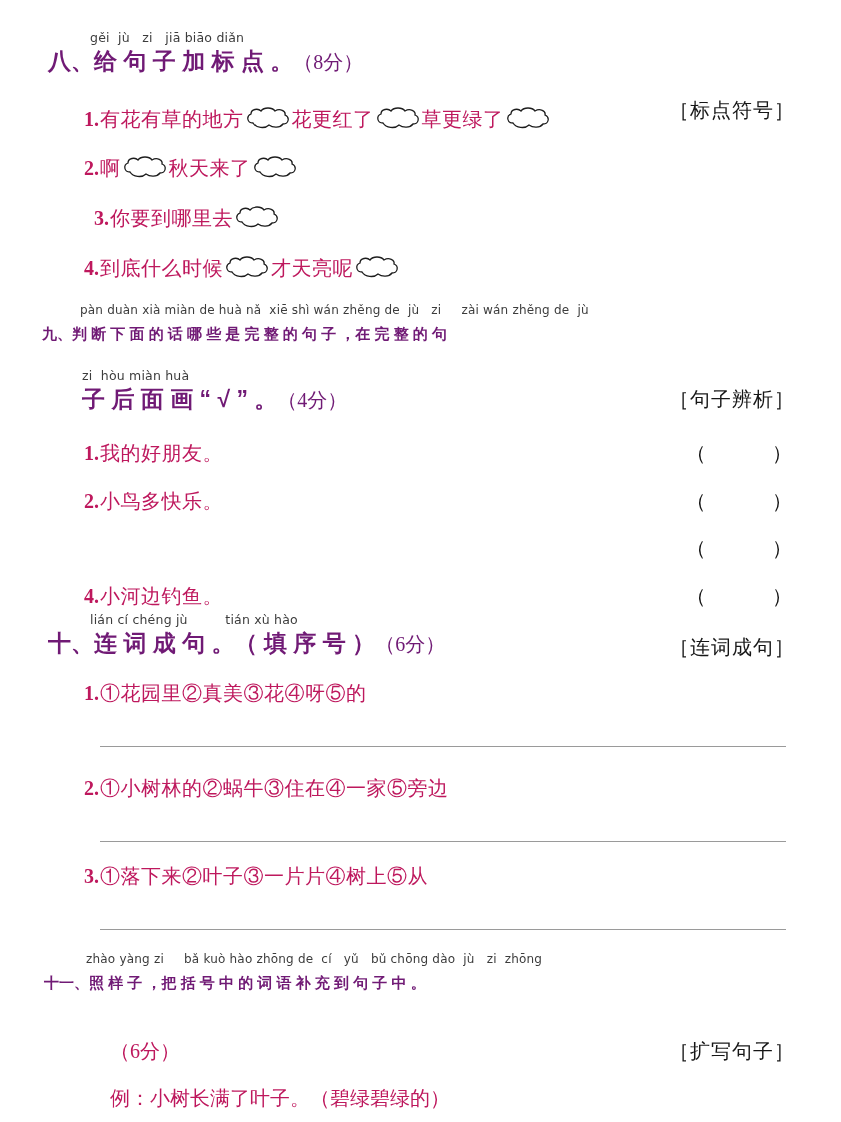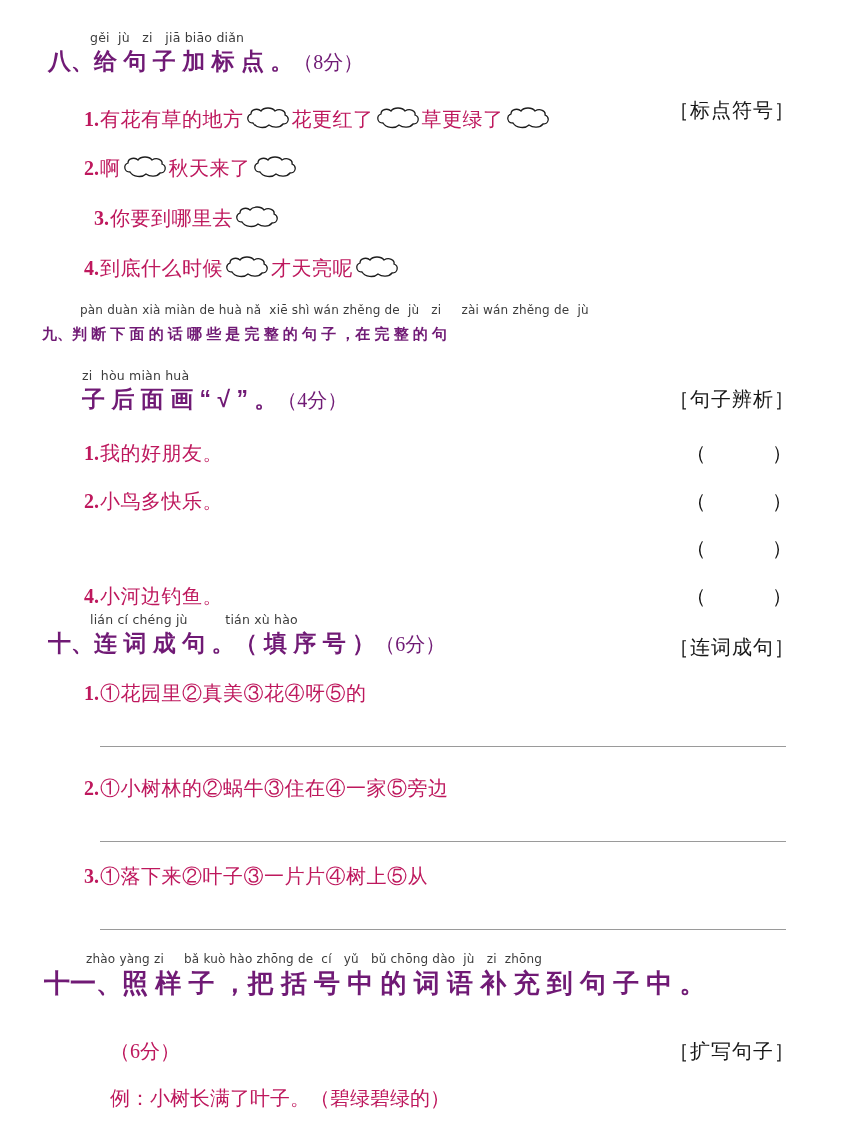--- a/index.html
+++ b/index.html
@@ -217,21 +217,21 @@
 
   <div class="q" style="left:84px; top:775px;"><span class="qn">2.</span><span class="opts">①小树林的</span><span class="gap"></span><span class="opts">②蜗牛</span><span class="gap"></span><span class="opts">③住在</span><span class="gap"></span><span class="opts">④一家</span><span class="gap"></span><span class="opts">⑤旁边</span></div>
   <div class="ruleline" style="top:841px;"></div>
 
   <div class="q" style="left:84px; top:863px;"><span class="qn">3.</span><span class="opts">①落下来</span><span class="gap"></span><span class="opts">②叶子</span><span class="gap"></span><span class="opts">③一片片</span><span class="gap"></span><span class="opts">④树上</span><span class="gap"></span><span class="opts">⑤从</span></div>
   <div class="ruleline" style="top:929px;"></div>
 
   <div class="section" style="top:952px;">
     <div class="sec-head" style="padding-left:44px;">
       <div class="pinyin-row" style="margin-left:42px; font-size:12px;">zhào yàng zi     bǎ kuò hào zhōng de  cí   yǔ   bǔ chōng dào  jù   zi  zhōng</div>
-      <div class="han-row" style="font-size:26px;">十一、照 样 子 ，把 括 号 中 的 词 语 补 充 到 句 子 中 。</div>
+      <div class="han-row" style="font-size:15px;">十一、照 样 子 ，把 括 号 中 的 词 语 补 充 到 句 子 中 。</div>
     </div>
   </div>
 
   <div class="q" style="left:110px; top:1038px;"><span class="score">（6分）</span></div>
   <div class="tag" style="top:1038px;">［扩写句子］</div>
 
   <div class="q" style="left:110px; top:1085px;">例：小树长满了叶子。（碧绿碧绿的）</div>
 
 </div>
 

